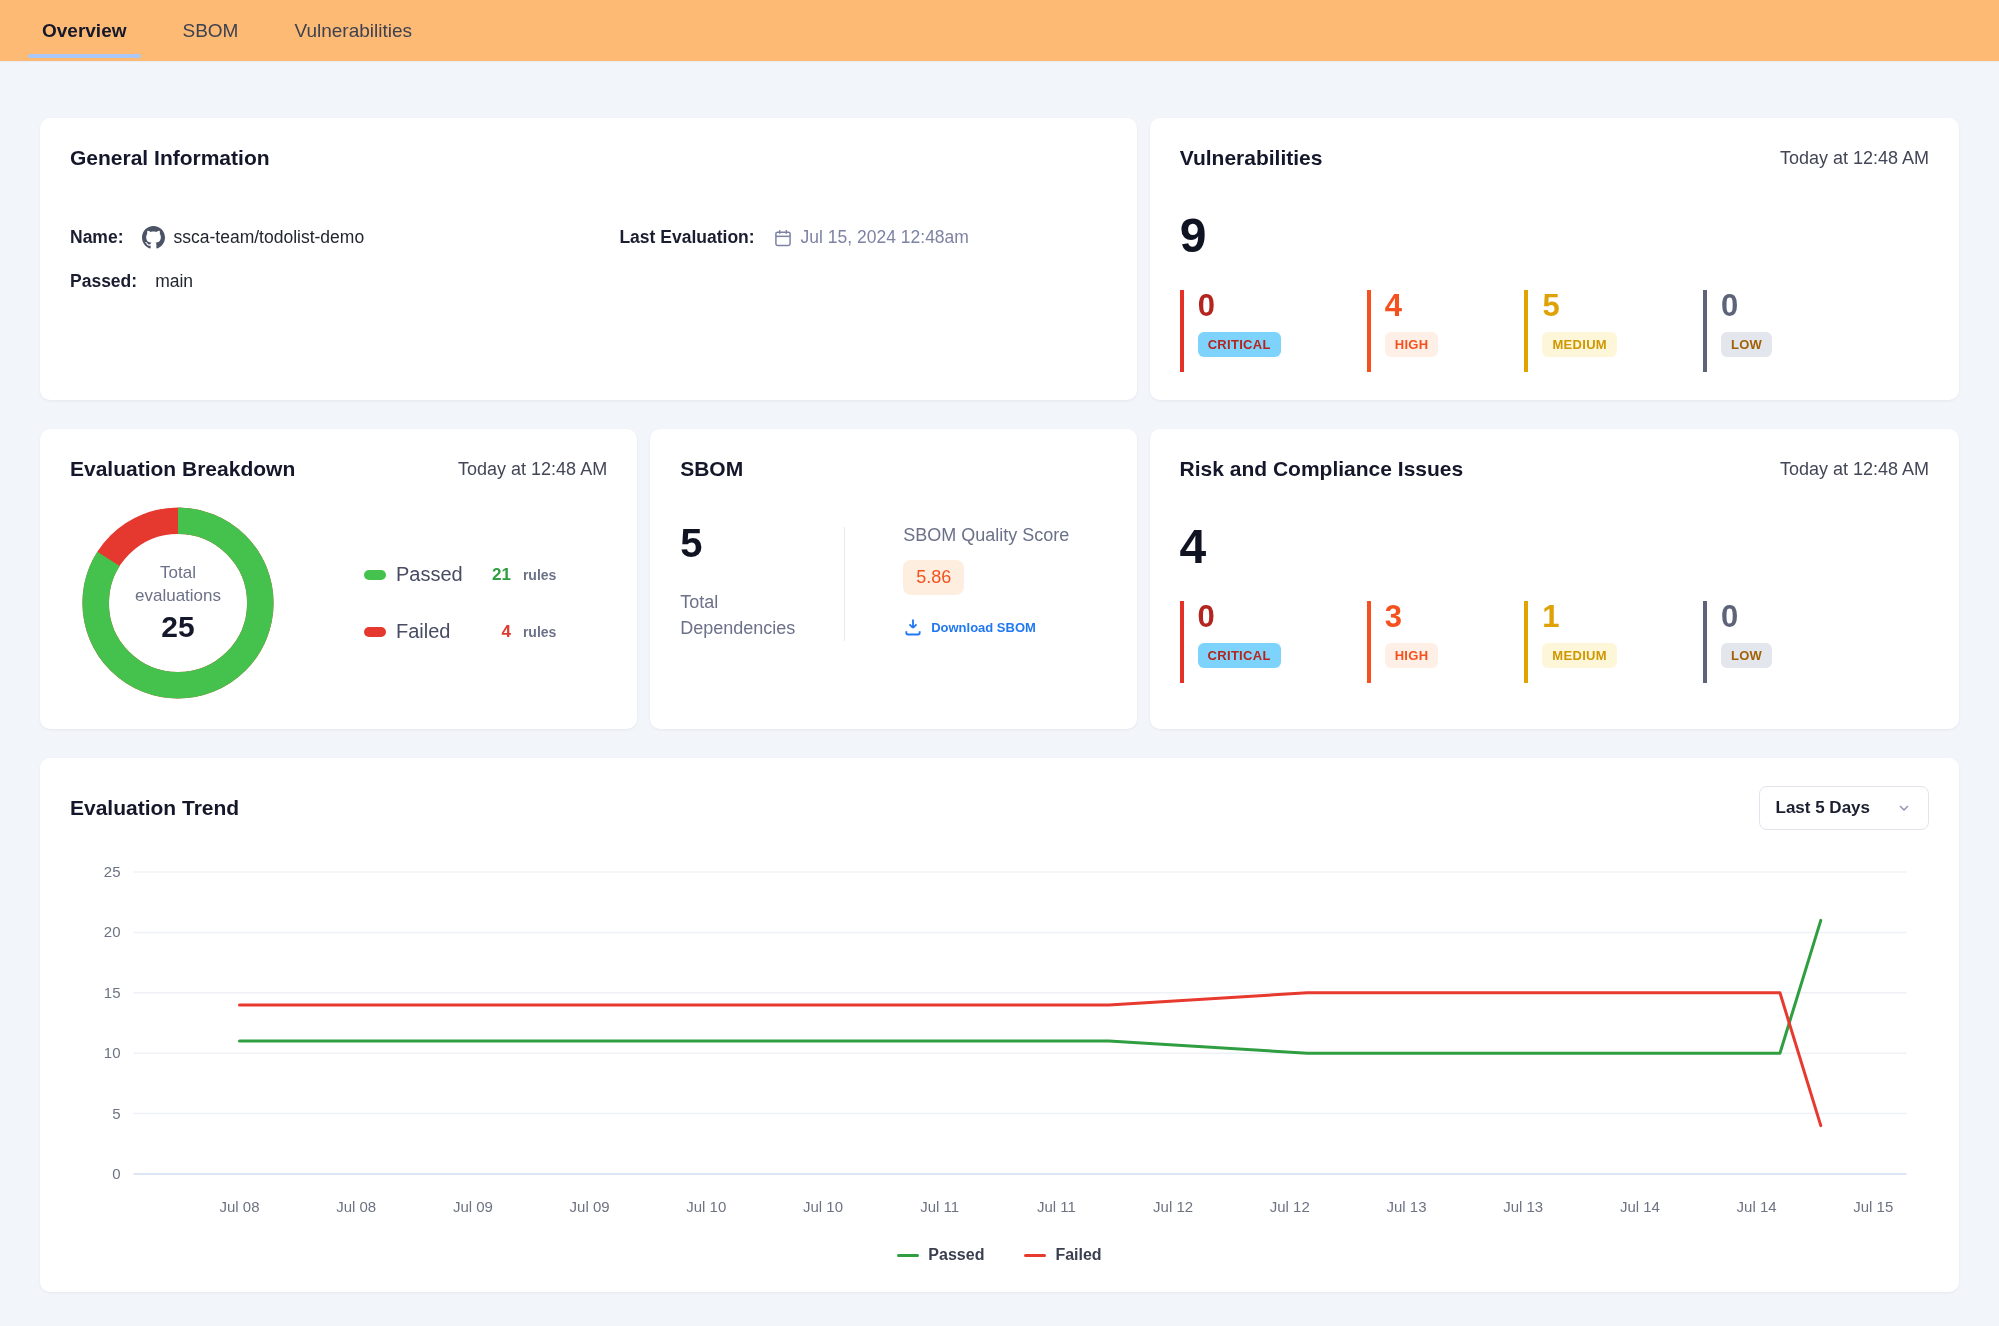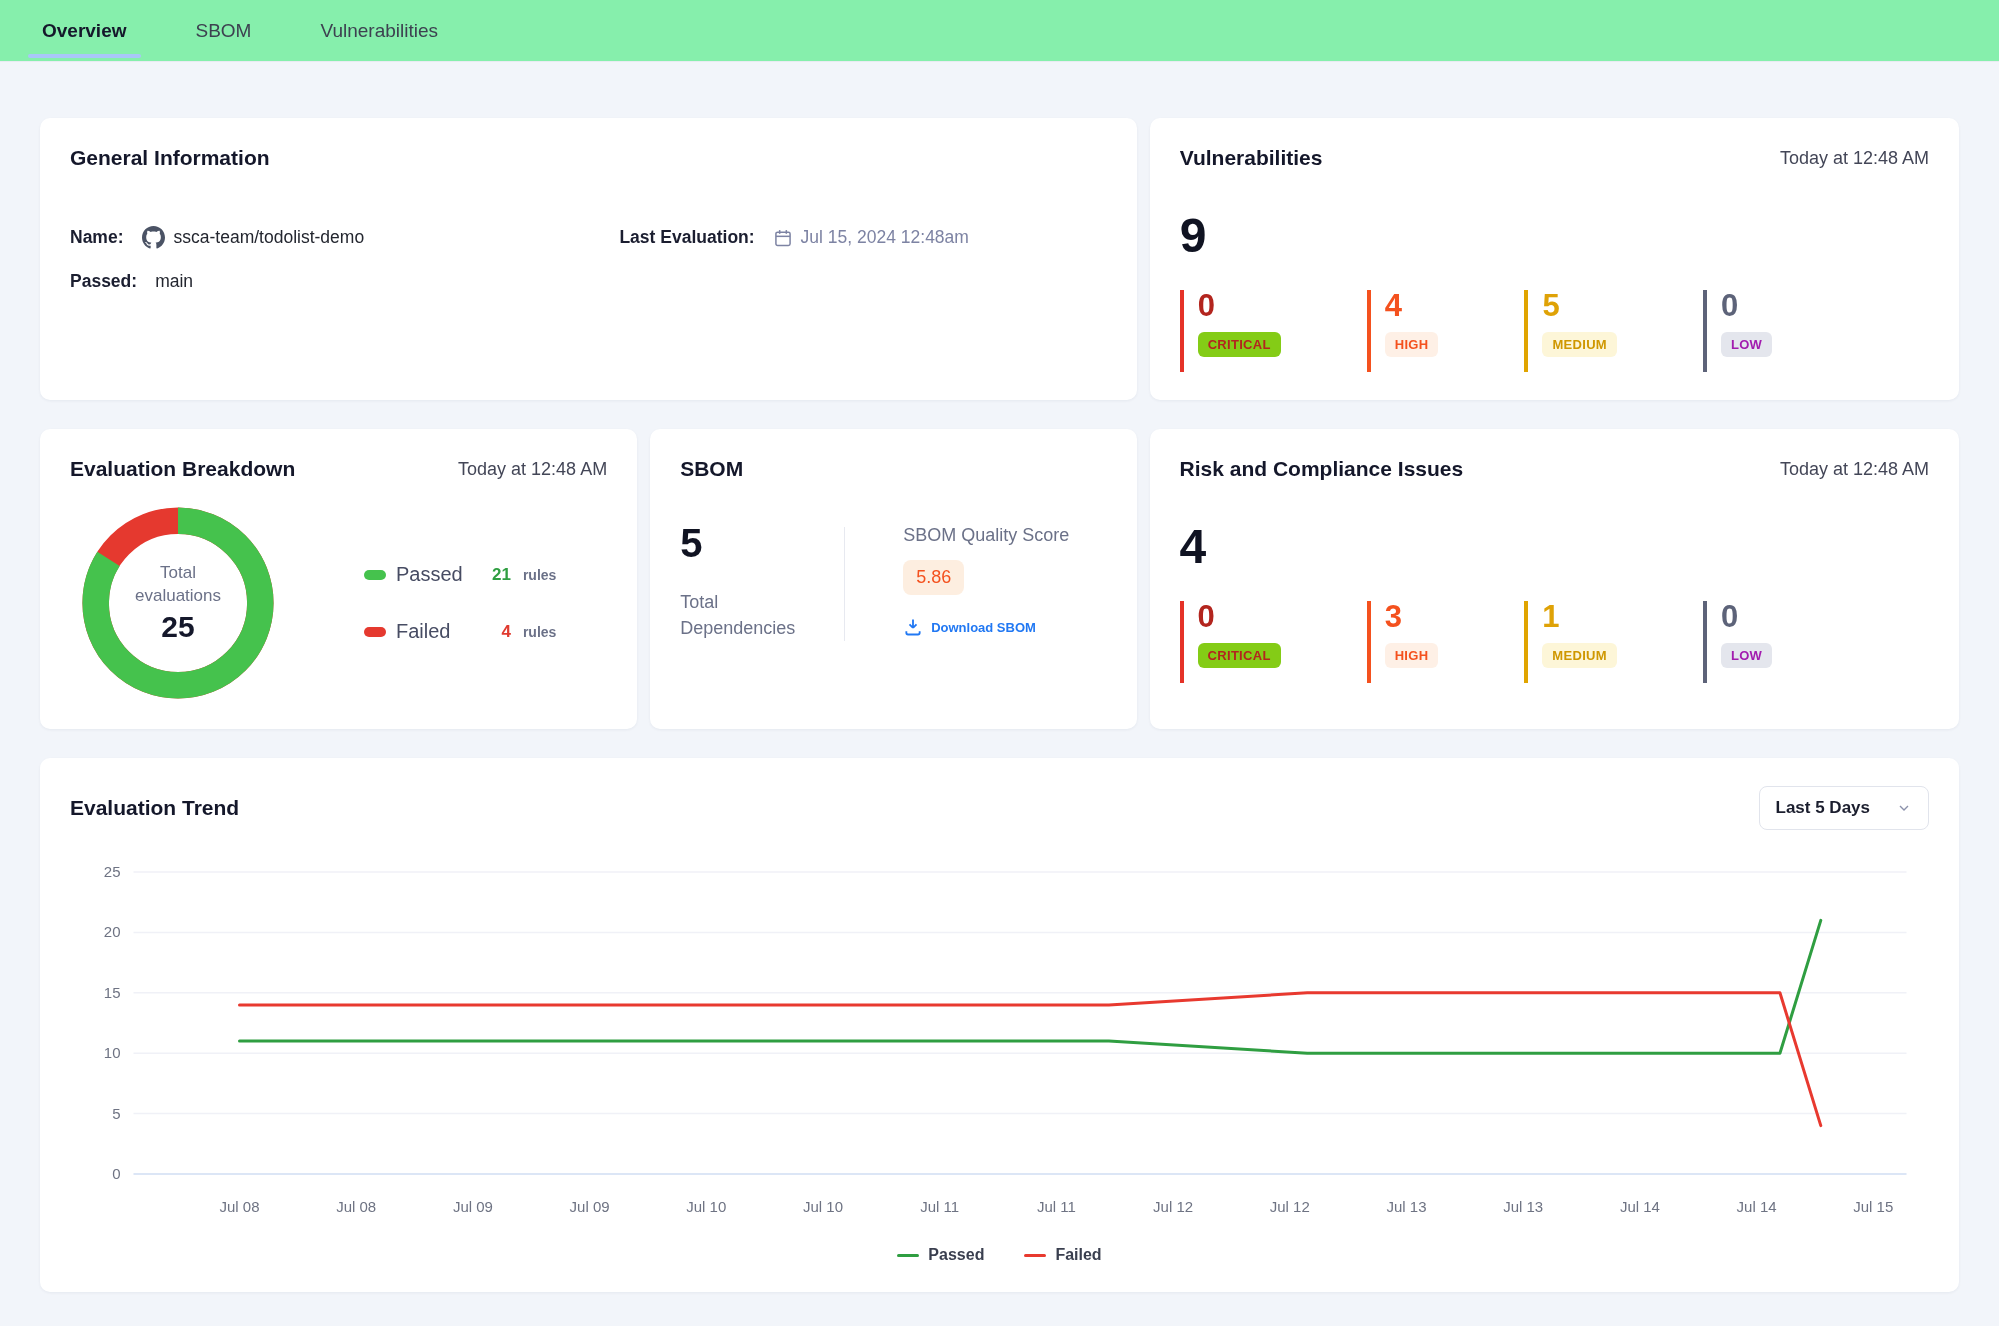--- a/index.html
+++ b/index.html
@@ -5,22 +5,22 @@
   * { margin:0; padding:0; box-sizing:border-box; }
   html,body { width:1999px; height:1326px; }
   body {
     font-family:"Liberation Sans", sans-serif;
     background:#f2f5fa;
     color:#15182b;
     overflow:hidden;
   }
   
   .topbar {
-    height:62px; background:#86efac; border-bottom:1px solid #e9ebf2;
-    display:flex; align-items:stretch; padding-left:28px;gap:13px;
+    height:62px; background:#fdba74; border-bottom:1px solid #e9ebf2;
+    display:flex; align-items:stretch; padding-left:28px;
   }
   .tab {
     position:relative; display:flex; align-items:center;
     padding:0 14px; margin-right:28px; cursor:pointer;
     font-size:19px; color:#3d4150;
   }
   .tab.active span { font-weight:bold; color:#15182b; }
   .tab.active::after {
     content:""; position:absolute; left:0; right:0; bottom:3px;
     height:4px; border-radius:2px; background:#a9c7f8;
@@ -50,30 +50,30 @@
   
   .big-num { font-size:48px; font-weight:800; color:#101322; margin-top:42px; line-height:1; }
   .sev-row { display:flex; gap:86px; margin-top:30px; }
   .sev { border-left:4px solid #000; padding-left:14px; height:82px;
          display:flex; flex-direction:column; justify-content:flex-start; }
   .sev-num { font-size:31px; font-weight:800; line-height:1.05; }
   .sev-badge { margin-top:9px; font-size:13px; font-weight:800; letter-spacing:.3px;
                padding:5px 10px; border-radius:6px; align-self:flex-start; }
   .sev-critical { border-color:#e53228; }
   .sev-critical .sev-num { color:#b3251e; }
-  .sev-critical .sev-badge { background:#84cc16; color:#b3251e; }
+  .sev-critical .sev-badge { background:#7dd3fc; color:#b3251e; }
   .sev-high { border-color:#f4511e; }
   .sev-high .sev-num { color:#f4511e; }
   .sev-high .sev-badge { background:#fef0e6; color:#f4511e; }
   .sev-medium { border-color:#e0a400; }
   .sev-medium .sev-num { color:#dfa206; }
   .sev-medium .sev-badge { background:#fdf6d8; color:#cf9700; }
   .sev-low { border-color:#5d6379; }
   .sev-low .sev-num { color:#5d6379; }
-  .sev-low .sev-badge { background:#e4e6ed; color:#a21caf; }
+  .sev-low .sev-badge { background:#e4e6ed; color:#a16207; }
   
   .eb-body { display:flex; align-items:center; margin-top:24px; }
   .donut-wrap { position:relative; width:196px; height:196px; margin-left:10px; }
   .donut-wrap svg { width:196px; height:196px; }
   .donut-center { position:absolute; inset:0; display:flex; flex-direction:column;
                   align-items:center; justify-content:center; text-align:center; }
   .donut-center .lbl { font-size:17px; color:#6b7188; width:116px; line-height:1.35; }
   .donut-center .num { font-size:30px; font-weight:800; color:#15182b; margin-top:2px; }
   .eb-legend { margin-left:88px; display:flex; flex-direction:column; gap:34px; }
   .eb-row { display:grid; grid-template-columns:24px 104px auto; align-items:center; }

